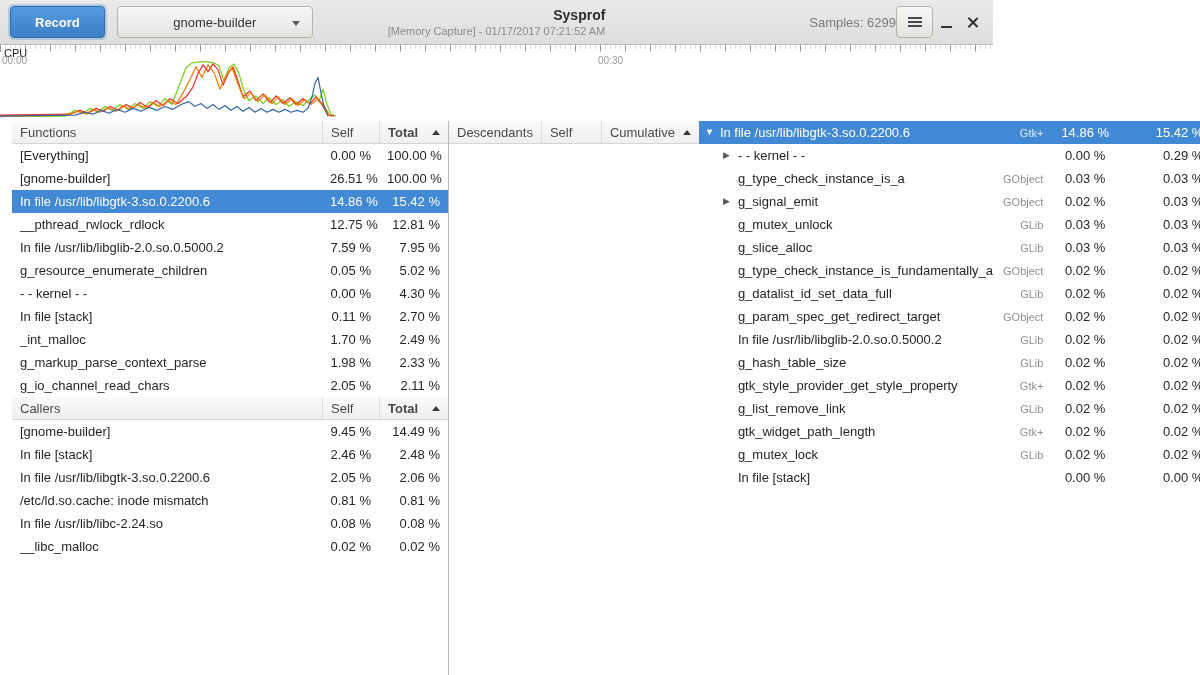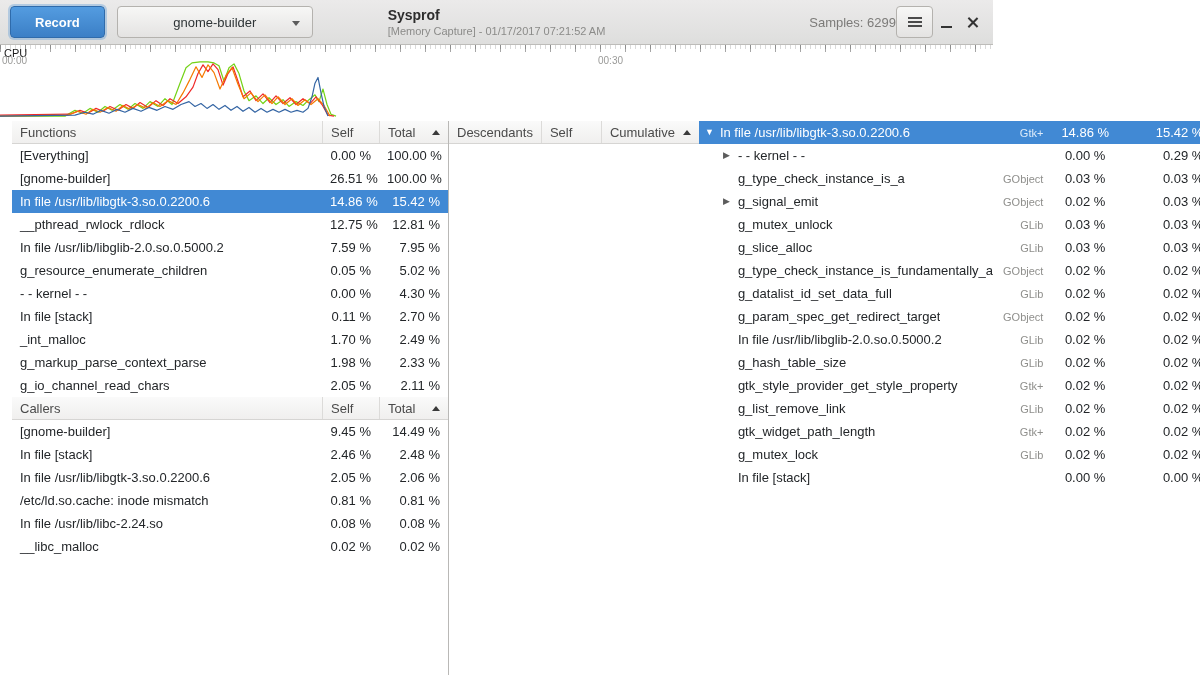--- a/index.html
+++ b/index.html
@@ -29,21 +29,21 @@
     border:1px solid #b4b2ae; border-radius:4px;
     color:#2e3436; font-size:13px; cursor:pointer;
     display:flex; align-items:center; justify-content:center;
     font-family:"Liberation Sans", sans-serif;
   }
   .caret-down {
     position:absolute; right:12px; top:14px;
     width:0; height:0; border-left:4px solid transparent; border-right:4px solid transparent;
     border-top:5px solid #5c5c5c;
   }
-  .title-block { position:absolute; left:50%; top:6px; transform:translateX(-50%); text-align:left; }
+  .title-block { position:absolute; left:50%; top:6px; transform:translateX(-50%); text-align:right; }
   .title { font-size:14px; font-weight:bold; color:#2d2d2d; line-height:18px; }
   .subtitle { font-size:11px; color:#8b8b89; line-height:14px; }
   .header-right { margin-left:auto; display:flex; align-items:center; gap:0; }
   .samples { font-size:13px; color:#7c7b79; }
   .menu-btn {
     width:37px; height:32px;
     background:linear-gradient(to bottom,#f7f7f6,#e4e3e2);
     border:1px solid #b4b2ae; border-radius:4px; cursor:pointer;
     display:flex; align-items:center; justify-content:center;
   }
@@ -72,21 +72,21 @@
   .left-pane { flex:0 0 449px; width:449px; border-right:1px solid #b9b8b6; display:flex; flex-direction:column; background:#fff;padding-left:12px; }
   .right-pane { flex:1; display:flex; flex-direction:row; background:#fff; }
 
   .thead { display:flex; flex:0 0 23px; height:23px;
     background:linear-gradient(to bottom,#fafafa,#f0efee);
     border-bottom:1px solid #d6d5d3; font-size:13px; color:#4a4a4a; }
   .th { display:flex; align-items:center; padding:0 8px; cursor:pointer; }
   .th + .th { border-left:1px solid #dcdbd9; }
   .th.name { flex:1; min-width:0; }
   .th.w-self  { flex:0 0 57px; width:57px; }
-  .th.w-total { flex:0 0 69px; width:69px; }
+  .th.w-total { flex:0 0 69px; width:69px;font-weight:bold; }
   .th.w-self-r { flex:0 0 60px; width:60px; }
   .th.w-cum   { flex:0 0 98px; width:98px; }
   .sort-arrow { width:0; height:0; margin-left:auto;
     border-left:4px solid transparent; border-right:4px solid transparent;
     border-bottom:5px solid #3a3a3a; }
 
   .tbody { display:block; }
   .row { display:flex; height:23px; align-items:center; font-size:13px; color:#232629; cursor:default; }
   .cell { padding:0 8px; white-space:nowrap; overflow:hidden; }
   .cell.name { flex:1; min-width:0; display:flex; align-items:center; padding-left:8px; }

